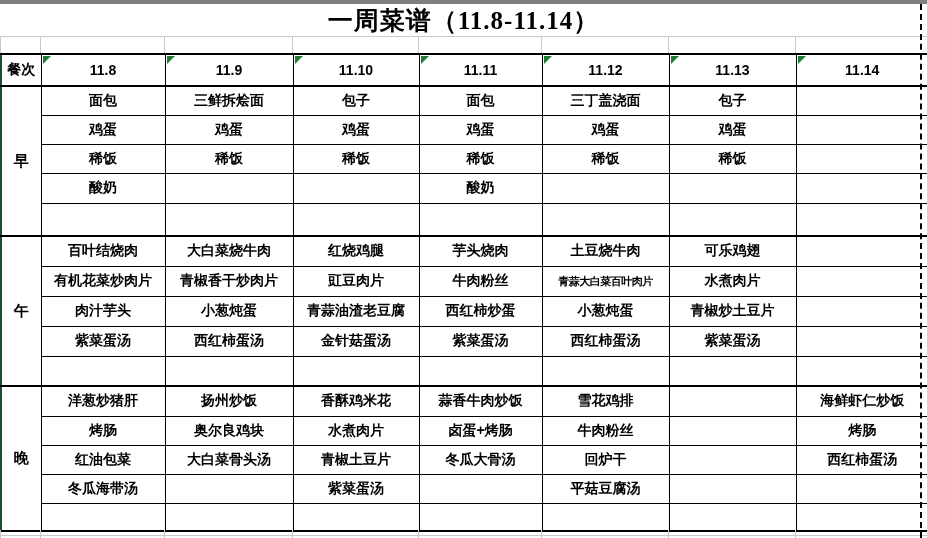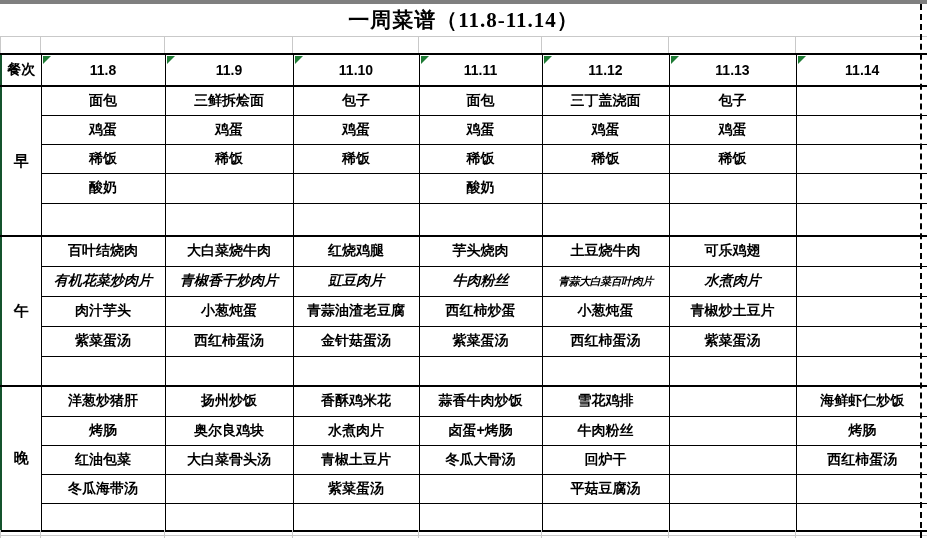--- a/index.html
+++ b/index.html
@@ -11,21 +11,21 @@
     font-family:"Liberation Sans", sans-serif;
     color:#000;
   }
   #topbar{
     position:absolute;top:0;left:0;width:927px;height:4px;
     background:var(--topbar,#7f7f7f);
   }
   #title{
     position:absolute;top:4px;left:0;width:927px;height:32px;
     line-height:33px;text-align:center;
-    font-size:21px;font-weight:bold;
+    font-size:25px;font-weight:bold;
     font-family:"Liberation Serif", serif;
     letter-spacing:1px;
   }
   .gridline{position:absolute;background:var(--grid,#c9c9c9);}
   .gridline.h{height:1px;}
   .gridline.v{width:1px;}
   #menu-table{
     position:absolute;top:53px;left:0;width:927px;
     border-collapse:collapse;table-layout:fixed;
     border-left:2px solid #14532d;
@@ -149,21 +149,21 @@
         <tr style="height: 30px;">
           <th class="meal-label" rowspan="5">午</th>
           <td>百叶结烧肉</td>
           <td>大白菜烧牛肉</td>
           <td>红烧鸡腿</td>
           <td>芋头烧肉</td>
           <td>土豆烧牛肉</td>
           <td>可乐鸡翅</td>
           <td></td>
         </tr>
-        <tr style="height: 30px; font-style: italic;">
+        <tr style="height: 30px;">
           <td>有机花菜炒肉片</td>
           <td>青椒香干炒肉片</td>
           <td>豇豆肉片</td>
           <td>牛肉粉丝</td>
           <td class="small">青蒜大白菜百叶肉片</td>
           <td>水煮肉片</td>
           <td></td>
         </tr>
         <tr style="height: 30px;">
           <td>肉汁芋头</td>

